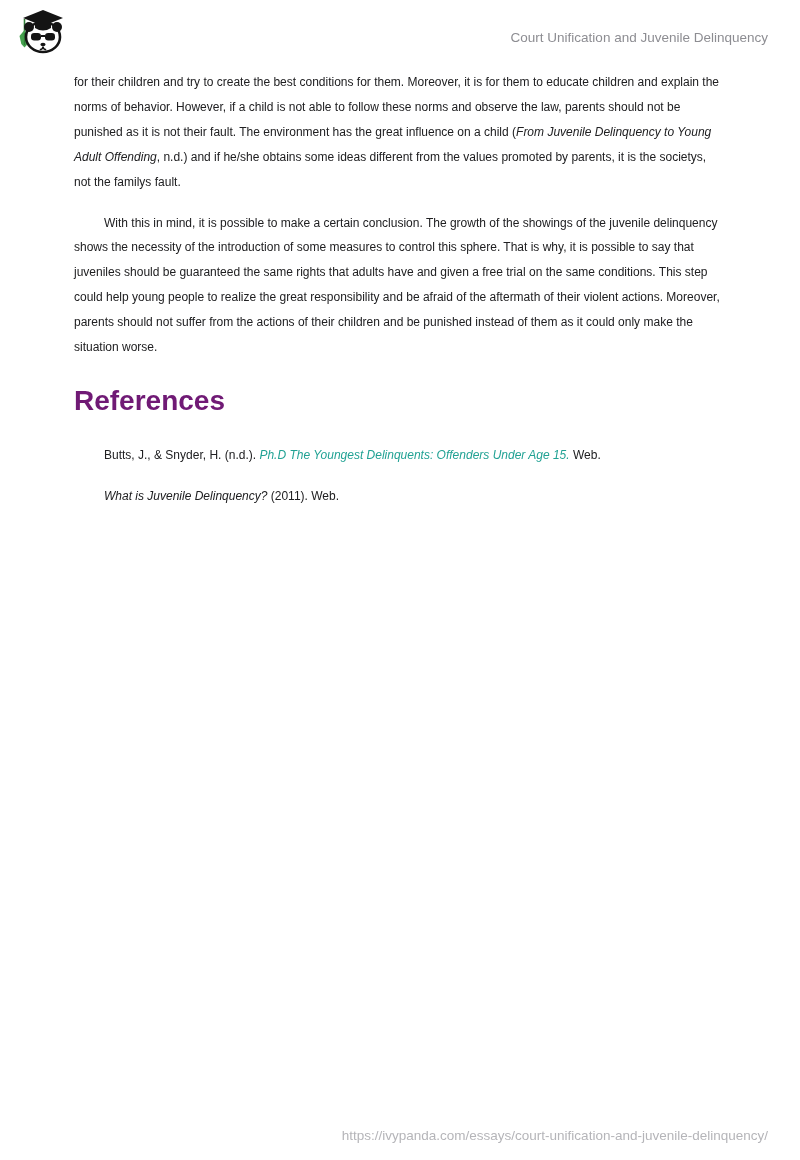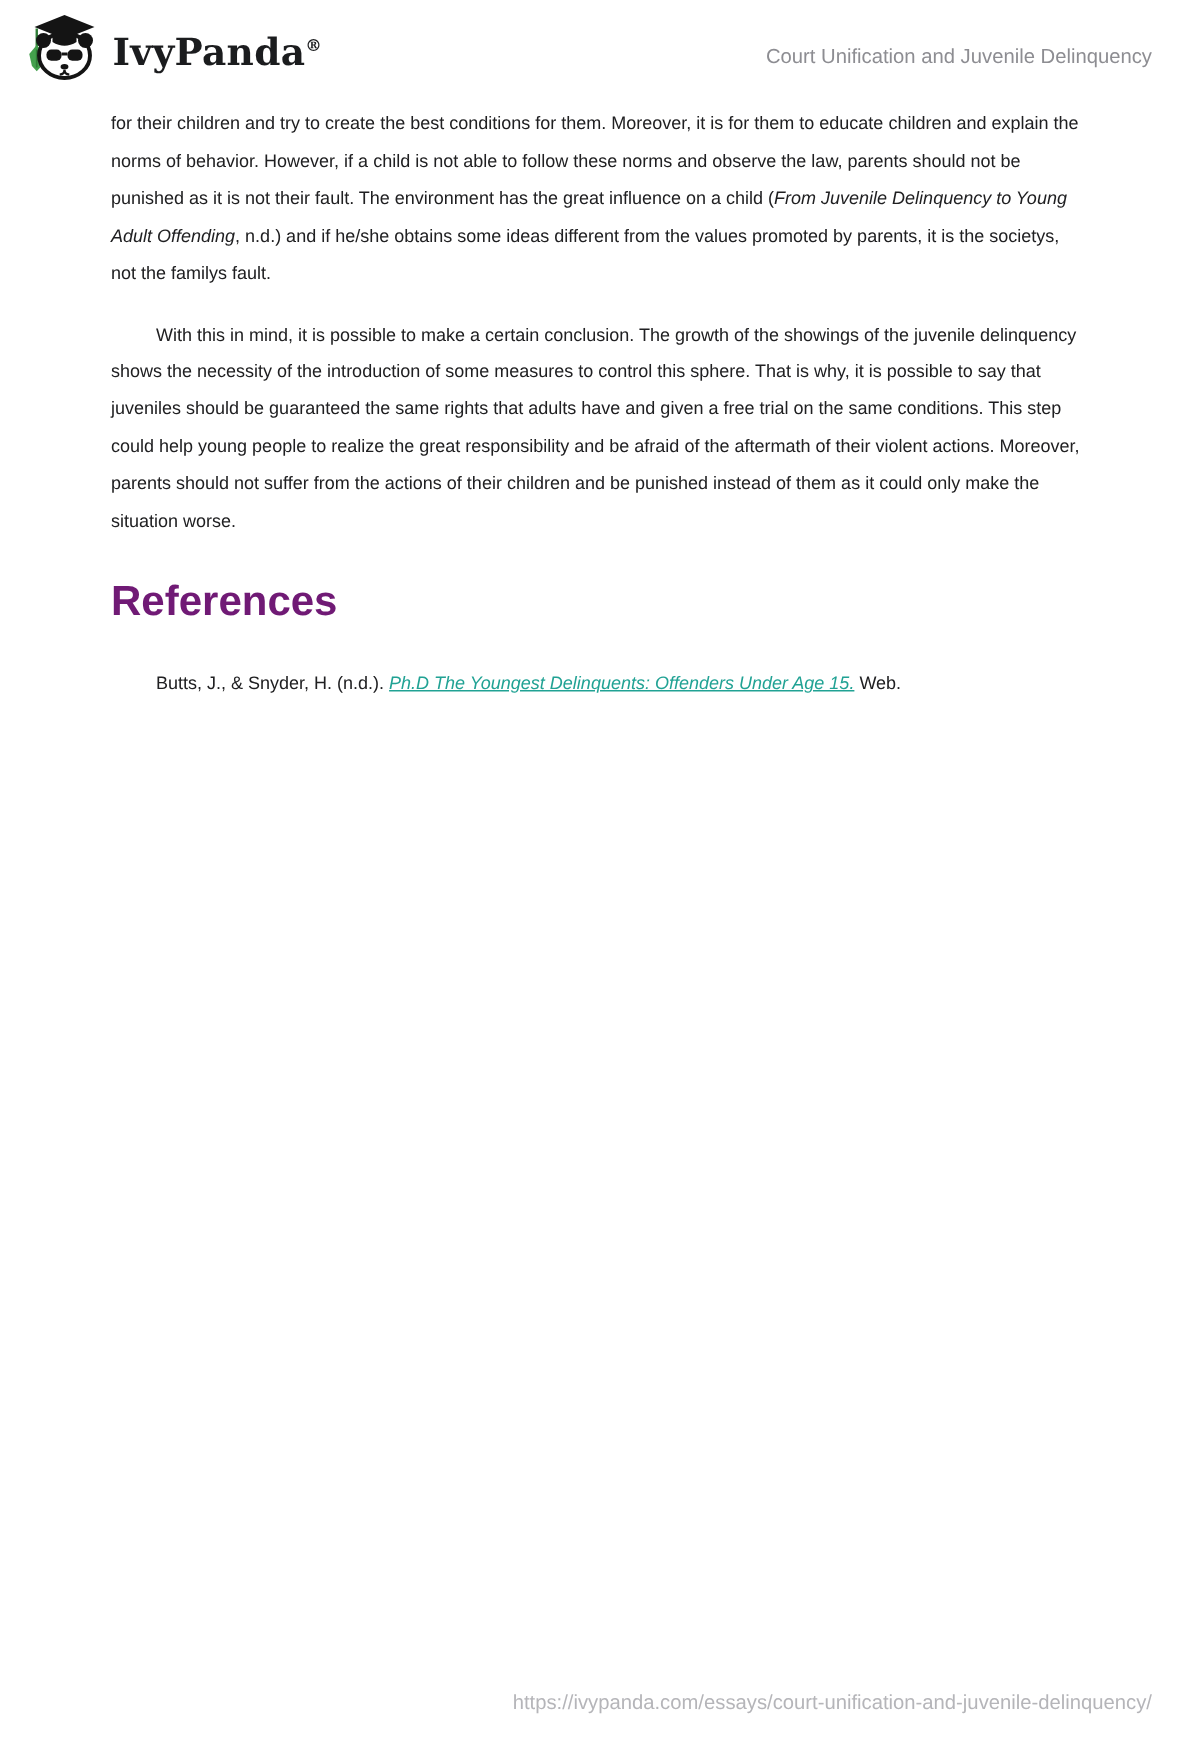--- a/index.html
+++ b/index.html
@@ -43,21 +43,20 @@
     margin: 24px 0 26px 0;
     font-size: 28px;
     line-height: 33px;
     font-weight: 700;
     color: #701a75;
   }
   .italic { font-style: italic; }
   .ref-link {
     color: #21a294;
     font-style: italic;
-    text-decoration: underline;
     cursor: pointer;
   }
   
   .footer { position: absolute; bottom: 16px; right: 32px; }
   .footer-url { font-size: 13.5px; color: #b5b5b9; }
 </style>
 </head>
 <body>
 
 <div class="page">
@@ -81,33 +80,33 @@
           <path d="M21 16.5 h16 v5.5 q-8 5 -16 0 z" fill="#141414"></path>
 
           <rect x="17" y="27" width="10" height="7.5" rx="3.2" fill="#141414"></rect>
           <rect x="31" y="27" width="10" height="7.5" rx="3.2" fill="#141414"></rect>
           <line x1="27" y1="30" x2="31" y2="30" stroke="#141414" stroke-width="2"></line>
 
           <ellipse cx="29" cy="38.5" rx="2.6" ry="1.8" fill="#141414"></ellipse>
           <path d="M29 40.5 q0 3 -3.2 3.2 M29 40.5 q0 3 3.2 3.2" stroke="#141414" fill="none" stroke-width="1.5"></path>
         </svg>
       </span>
-      <span class="brand-text"><span>IvyPanda</span><sup>®</sup></span>
     </div>
     <div class="doc-title">Court Unification and Juvenile Delinquency</div>
   </div>
 
   <div class="main">
     <div id="paragraphs">
         <p class="body-par"><span>for their children and try to create the best conditions for them. Moreover, it is for them to educate children and explain the norms of behavior. However, if a child is not able to follow these norms and observe the law, parents should not be punished as it is not their fault. The environment has the great influence on a child (</span><span class="italic">From Juvenile Delinquency to Young Adult Offending</span><span>, n.d.) and if he/she obtains some ideas different from the values promoted by parents, it is the societys, not the familys fault.</span></p>
         <p class="body-par indent"><span>With this in mind, it is possible to make a certain conclusion. The growth of the showings of the juvenile delinquency shows the necessity of the introduction of some measures to control this sphere. That is why, it is possible to say that juveniles should be guaranteed the same rights that adults have and given a free trial on the same conditions. This step could help young people to realize the great responsibility and be afraid of the aftermath of their violent actions. Moreover, parents should not suffer from the actions of their children and be punished instead of them as it could only make the situation worse.</span></p>
       </div>
     <h2 class="refs-heading">References</h2>
     <div id="references">
         <p class="body-par indent"><span>Butts, J., &amp; Snyder, H. (n.d.). </span><a class="ref-link">Ph.D The Youngest Delinquents: Offenders Under Age 15.</a><span> Web.</span></p>
+        <p class="body-par indent"><span class="italic">What is Juvenile Delinquency?</span><span> (2011). Web.</span></p>
       </div>
   </div>
 
   <div class="footer">
     <span class="footer-url">https://ivypanda.com/essays/court-unification-and-juvenile-delinquency/</span>
   </div>
 
 </div>
 
 </body></html>

